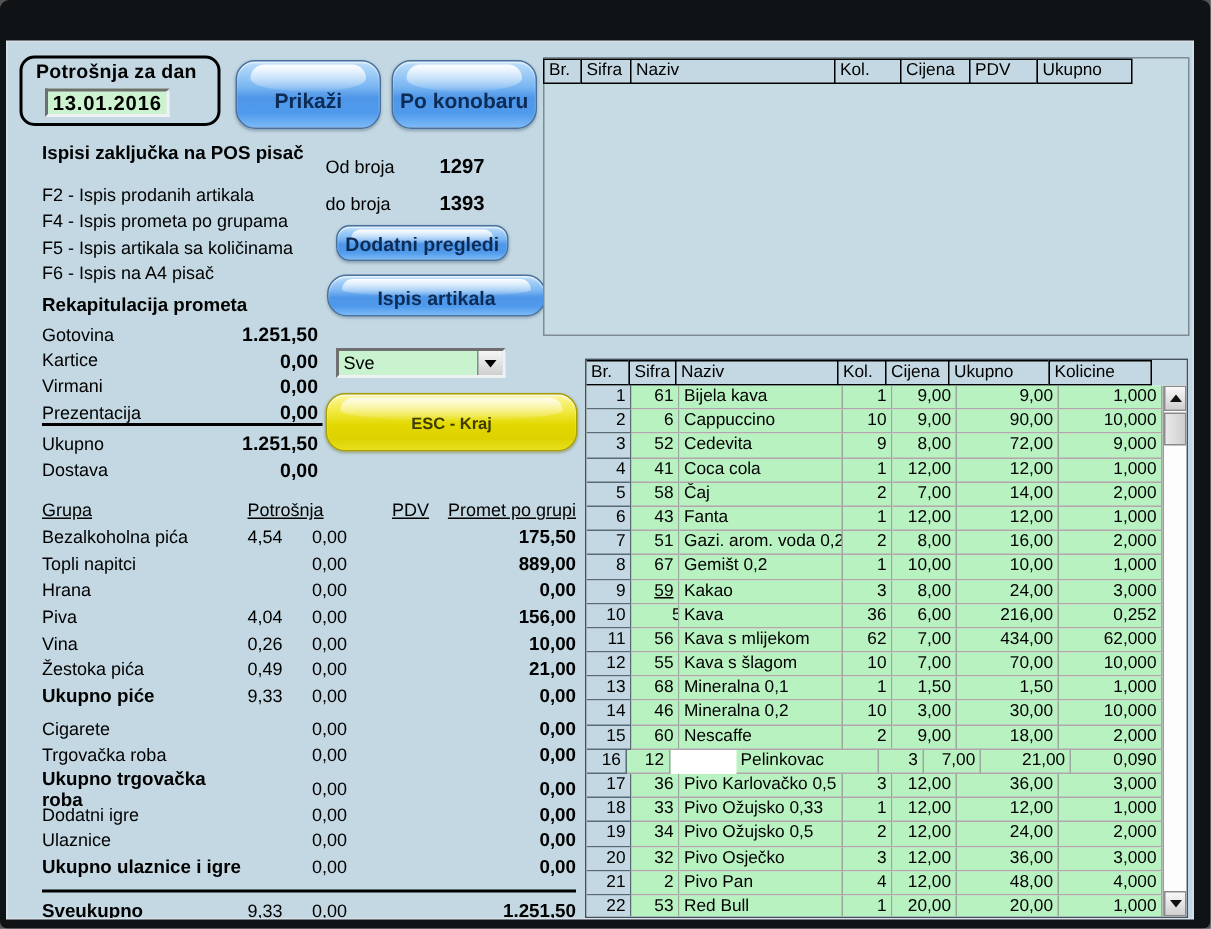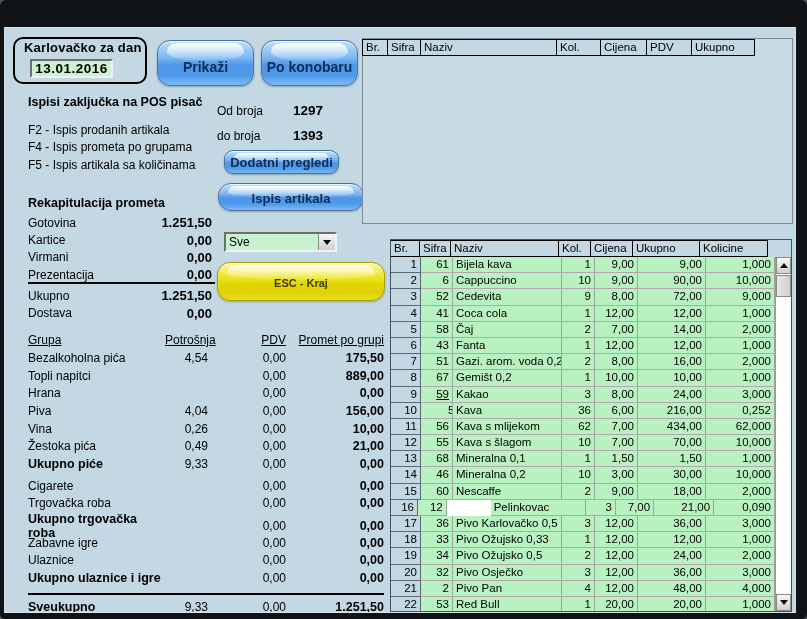--- a/index.html
+++ b/index.html
@@ -79,21 +79,21 @@
   .dd-arrow{width:0;height:0;border-left:4px solid transparent;border-right:4px solid transparent;border-top:5px solid #000;}
   
   .gtable{left:23px;top:303px;width:356px;}
   .ghead,.grow,.gtotal{display:grid;grid-template-columns:137px 43px 78px 98px;align-items:center;}
   .ghead{height:18px;font-size:12px;}
   .ghead span{text-decoration:underline;}
   .ghead .h2,.ghead .h3,.ghead .h4{text-align:right;}
   .grow{height:17.7px;font-size:12px;}
   .grow.ggap{margin-top:4px;}
   .grow.gbold .g1{font-weight:bold;font-size:12.5px;}
-  .g2,.g3{text-align:right;}
+  .g2,.g3{}
   .g4{text-align:right;font-weight:bold;font-size:12.5px;}
   .gline{height:2px;background:#000;margin:6px 0 3px 0;}
   .gtotal{height:18px;font-size:12px;}
   .gtotal .g1{font-weight:bold;font-size:12.5px;}
   
   .top-table{left:357px;top:10px;width:431px;height:186px;border:1px solid #7d8b94;background:#c7dbe5;}
   .hcell{height:17px;border:1px solid #000;margin-left:-1px;padding:1px 0 0 3px;font-size:11.5px;
     background:#c3d8e2;white-space:nowrap;overflow:hidden;}
   .top-header{position:absolute;left:0;top:0;display:flex;}
   
@@ -118,32 +118,33 @@
 </style>
 </head>
 <body>
 
 <div class="window">
 
 
   <div class="content">
 
     <div class="abs groupbox">
-      <span class="gb-label">Karlovačko za dan</span>
+      <span class="gb-label">Potrošnja za dan</span>
       <div class="date-field">13.01.2016</div>
     </div>
 
     <div class="btn-blue btn-prikazi"><span class="lbl">Prikaži</span></div>
     <div class="btn-blue btn-konobar"><span class="lbl">Po konobaru</span></div>
 
     <div class="abs pos-title">Ispisi zaključka na POS pisač</div>
     <div class="abs fkeys">
       <div>F2 - Ispis prodanih artikala</div>
       <div>F4 - Ispis prometa po grupama</div>
       <div>F5 - Ispis artikala sa količinama</div>
+      <div>F6 - Ispis na A4 pisač</div>
     </div>
 
     <div class="abs numlbl od-label">Od broja</div>
     <div class="abs numval od-value">1297</div>
     <div class="abs numlbl do-label">do broja</div>
     <div class="abs numval do-value">1393</div>
 
     <div class="btn-blue btn-ispis"><span class="lbl">Ispis artikala</span></div>
     <div class="btn-blue btn-dodatni"><span class="lbl">Dodatni pregledi</span></div>
 
@@ -249,21 +250,21 @@
             <div class="g3">0,00</div>
             <div class="g4">0,00</div>
           </div>
           <div class="grow gbold">
             <div class="g1">Ukupno trgovačka roba</div>
             <div class="g2"></div>
             <div class="g3">0,00</div>
             <div class="g4">0,00</div>
           </div>
           <div class="grow ggap">
-            <div class="g1">Zabavne igre</div>
+            <div class="g1">Dodatni igre</div>
             <div class="g2"></div>
             <div class="g3">0,00</div>
             <div class="g4">0,00</div>
           </div>
           <div class="grow">
             <div class="g1">Ulaznice</div>
             <div class="g2"></div>
             <div class="g3">0,00</div>
             <div class="g4">0,00</div>
           </div>

